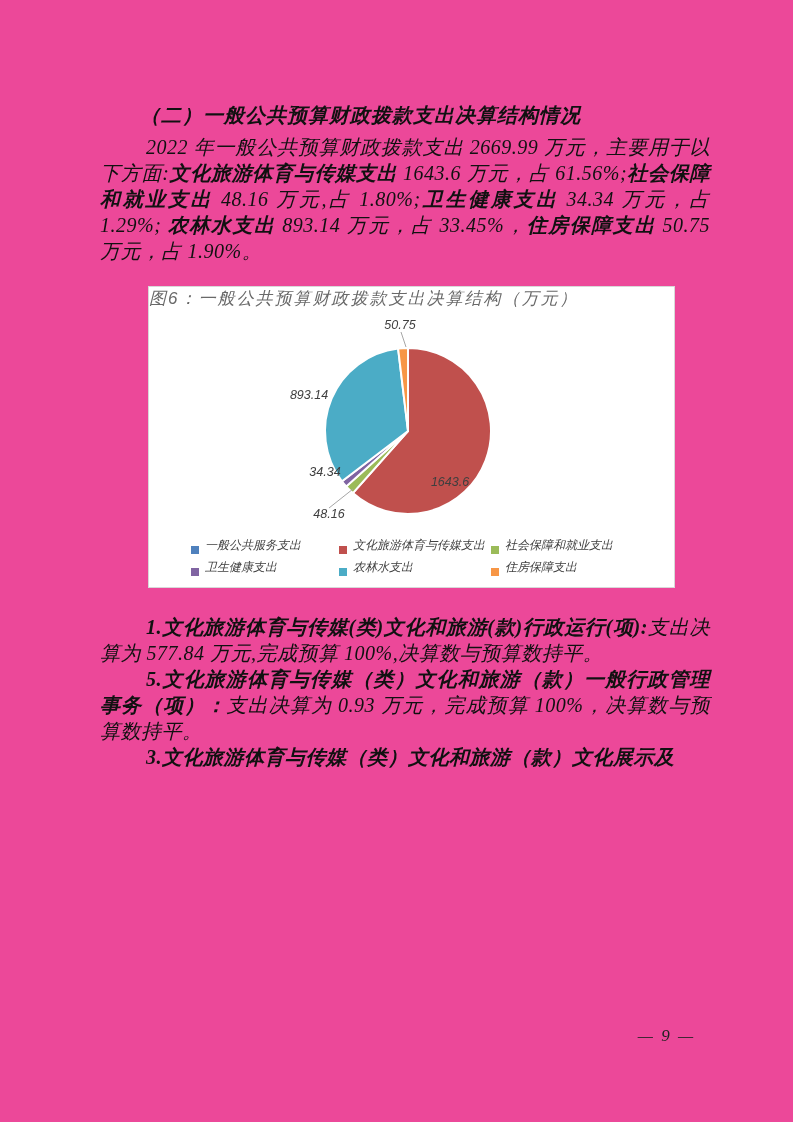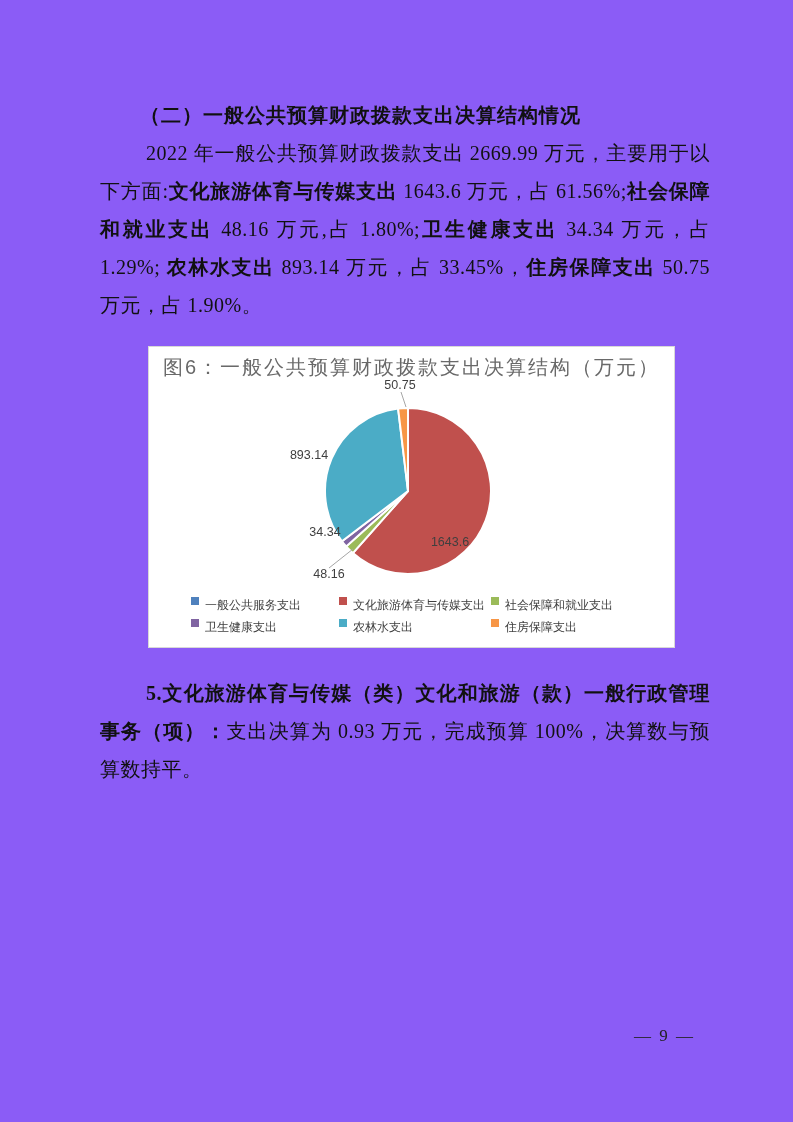--- a/index.html
+++ b/index.html
@@ -1,75 +1,75 @@
 <!DOCTYPE html>
 <html><head>
 <meta charset="utf-8">
 <style>
   html,body{margin:0;padding:0;background:#e8e8e8;}
   .page{
     position:relative;
     width:793px;height:1122px;
     margin:0 auto;
-    background:#8b5cf6;
+    background:#ec4899;
     font-family:"Liberation Serif","DejaVu Serif",serif;
     color:#111111;
     overflow:hidden;
     box-sizing:border-box;
     padding:96px 83px 0 100px;
+    font-style:italic;
   }
   .doc-heading{
     margin:0;
     font-size:20px;
     line-height:38px;
     font-weight:700;
     text-indent:2em;
     letter-spacing:1px;
   }
   .doc-para{
     margin:0;
     font-size:20px;
-    line-height:38px;
+    line-height:26px;
     text-align:justify;
     text-indent:2.3em;
     letter-spacing:0.5px;
   }
   .doc-para span.b{font-weight:700;}
   .chart-box{
     position:relative;
     width:525px;height:300px;
     margin:22px 0 26px 48px;
     border:1px solid #d8d8d8;
     background:#ffffff;
     font-family:"Liberation Sans","DejaVu Sans",sans-serif;
   }
   .chart-title{
-    position:absolute;top:7px;left:0;
+    position:absolute;top:0;left:0;
     width:100%;
-    text-align:center;
-    font-size:20px;
+    font-size:17px;
     letter-spacing:2px;
     color:#696969;
   }
   .pie-svg{position:absolute;top:0;left:0;}
   .pie-label{
     font-size:12.5px;
     fill:#3f3f3f;
   }
   .leader{stroke:#a6a6a6;stroke-width:1;}
   .legend{
     position:absolute;
     left:42px;top:250px;
     display:grid;
     grid-template-columns:148px 152px 182px;
     row-gap:5px;
     font-size:12px;
     color:#404040;
   }
-  .legend-item{display:flex;align-items:flex-start;}
+  .legend-item{display:flex;align-items:flex-end;}
   .legend-marker{
     width:8px;height:8px;
     display:inline-block;
     margin-right:6px;
     flex:0 0 auto;
   }
   .page-footer{
     position:absolute;
     top:1026px;right:98px;
     font-size:17px;
@@ -129,18 +129,20 @@
       </div>
       <div class="legend-item">
         <span class="legend-marker" style="background: rgb(247, 150, 70);"></span>
         <span>住房保障支出</span>
       </div>
     </div>
   </div>
 
 
 
+  <p class="doc-para"><span class="b">1.文化旅游体育与传媒(类)文化和旅游(款)行政运行(项):</span><span>支出决算为 577.84 万元,完成预算 100%,决算数与预算数持平。</span></p>
 
   <p class="doc-para"><span class="b">5.文化旅游体育与传媒（类）文化和旅游（款）一般行政管理事务（项）：</span><span>支出决算为 0.93 万元，完成预算 100%，决算数与预算数持平。</span></p>
 
+  <p class="doc-para"><span class="b">3.文化旅游体育与传媒（类）文化和旅游（款）文化展示及</span></p>
 
   <div class="page-footer">— 9 —</div>
 </div>
 
 </body></html>

